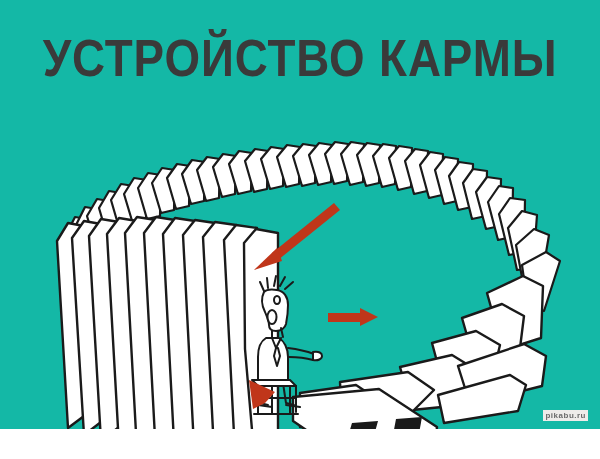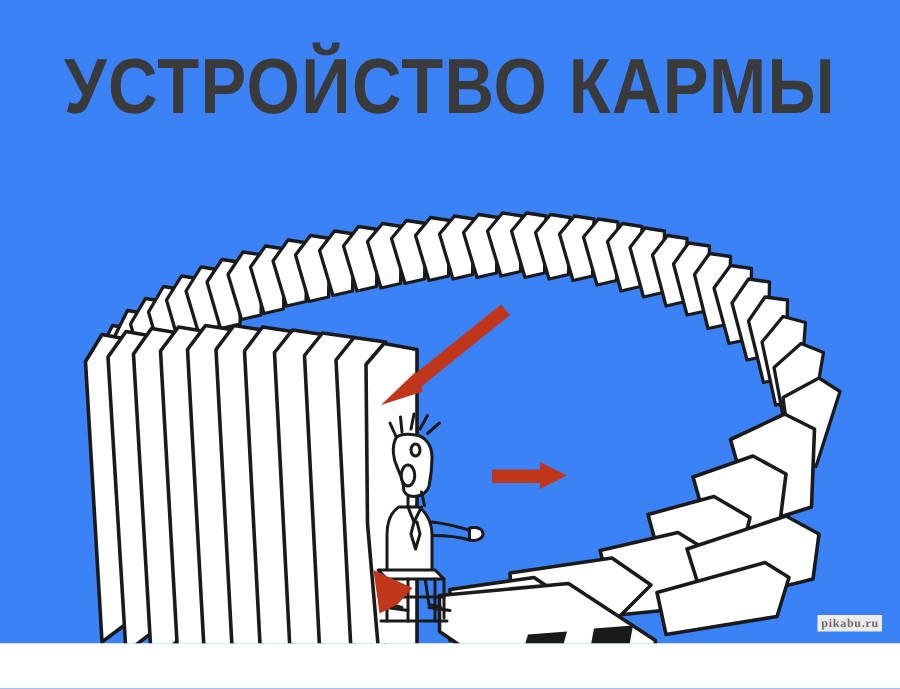--- a/index.html
+++ b/index.html
@@ -4,21 +4,21 @@
 <style>
   html, body {
     margin: 0;
     padding: 0;
     background: #ffffff;
   }
   #page {
     position: relative;
     width: 600px;
     height: 429px;
-    background: #3b82f6;
+    background: #14b8a6;
     overflow: hidden;
     font-family: "Liberation Sans", sans-serif;
   }
   #title {
     position: absolute;
     left: 0;
     top: 30px;
     width: 600px;
     text-align: center;
     color: #3a3a3a;
@@ -36,21 +36,21 @@
     position: absolute;
     left: 0;
     top: 95px;
     width: 600px;
     height: 364px;
   }
   #watermark {
     position: absolute;
     right: 12px;
     bottom: 8px;
-    font-family: Liberation Serif, serif;
+    font-family: Liberation Sans, sans-serif;
     font-size: 8px;
     font-weight: bold;
     color: #6b6b6b;
     letter-spacing: 0.5px;
     background: #eeecea;
     padding: 1px 2px;
     user-select: none;
     margin-left: 48px;
   }
 </style>

